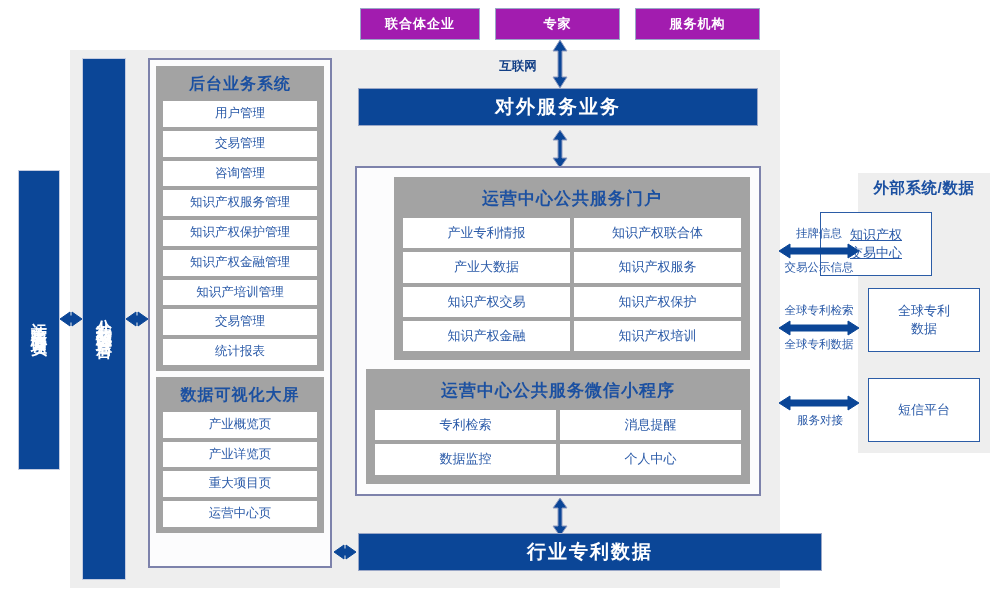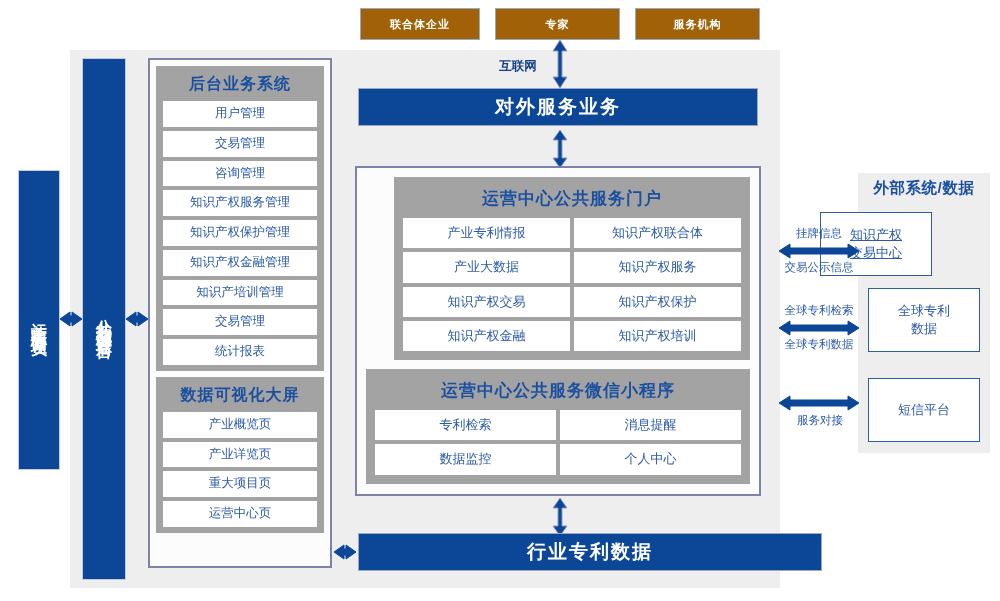--- a/index.html
+++ b/index.html
@@ -7,25 +7,25 @@
     width:1000px;height:601px;
     background:#ffffff;
     font-family:"Liberation Sans","DejaVu Sans",sans-serif;
     overflow:hidden;
     position:relative;
   }
   .abs{position:absolute;box-sizing:border-box;}
 
   
   .actor{
-    background:#a16207;
+    background:#a21caf;
     border:1px solid #9aa7c7;
     color:#ffffff;
     font-weight:bold;
-    font-size:11px;
+    font-size:13px;
     display:flex;align-items:center;justify-content:center;
     letter-spacing:1px;
   }
 
   
   .canvas-gray{background:#eeeeee;}
 
   
   .vbar{
     background:#0b4697;

